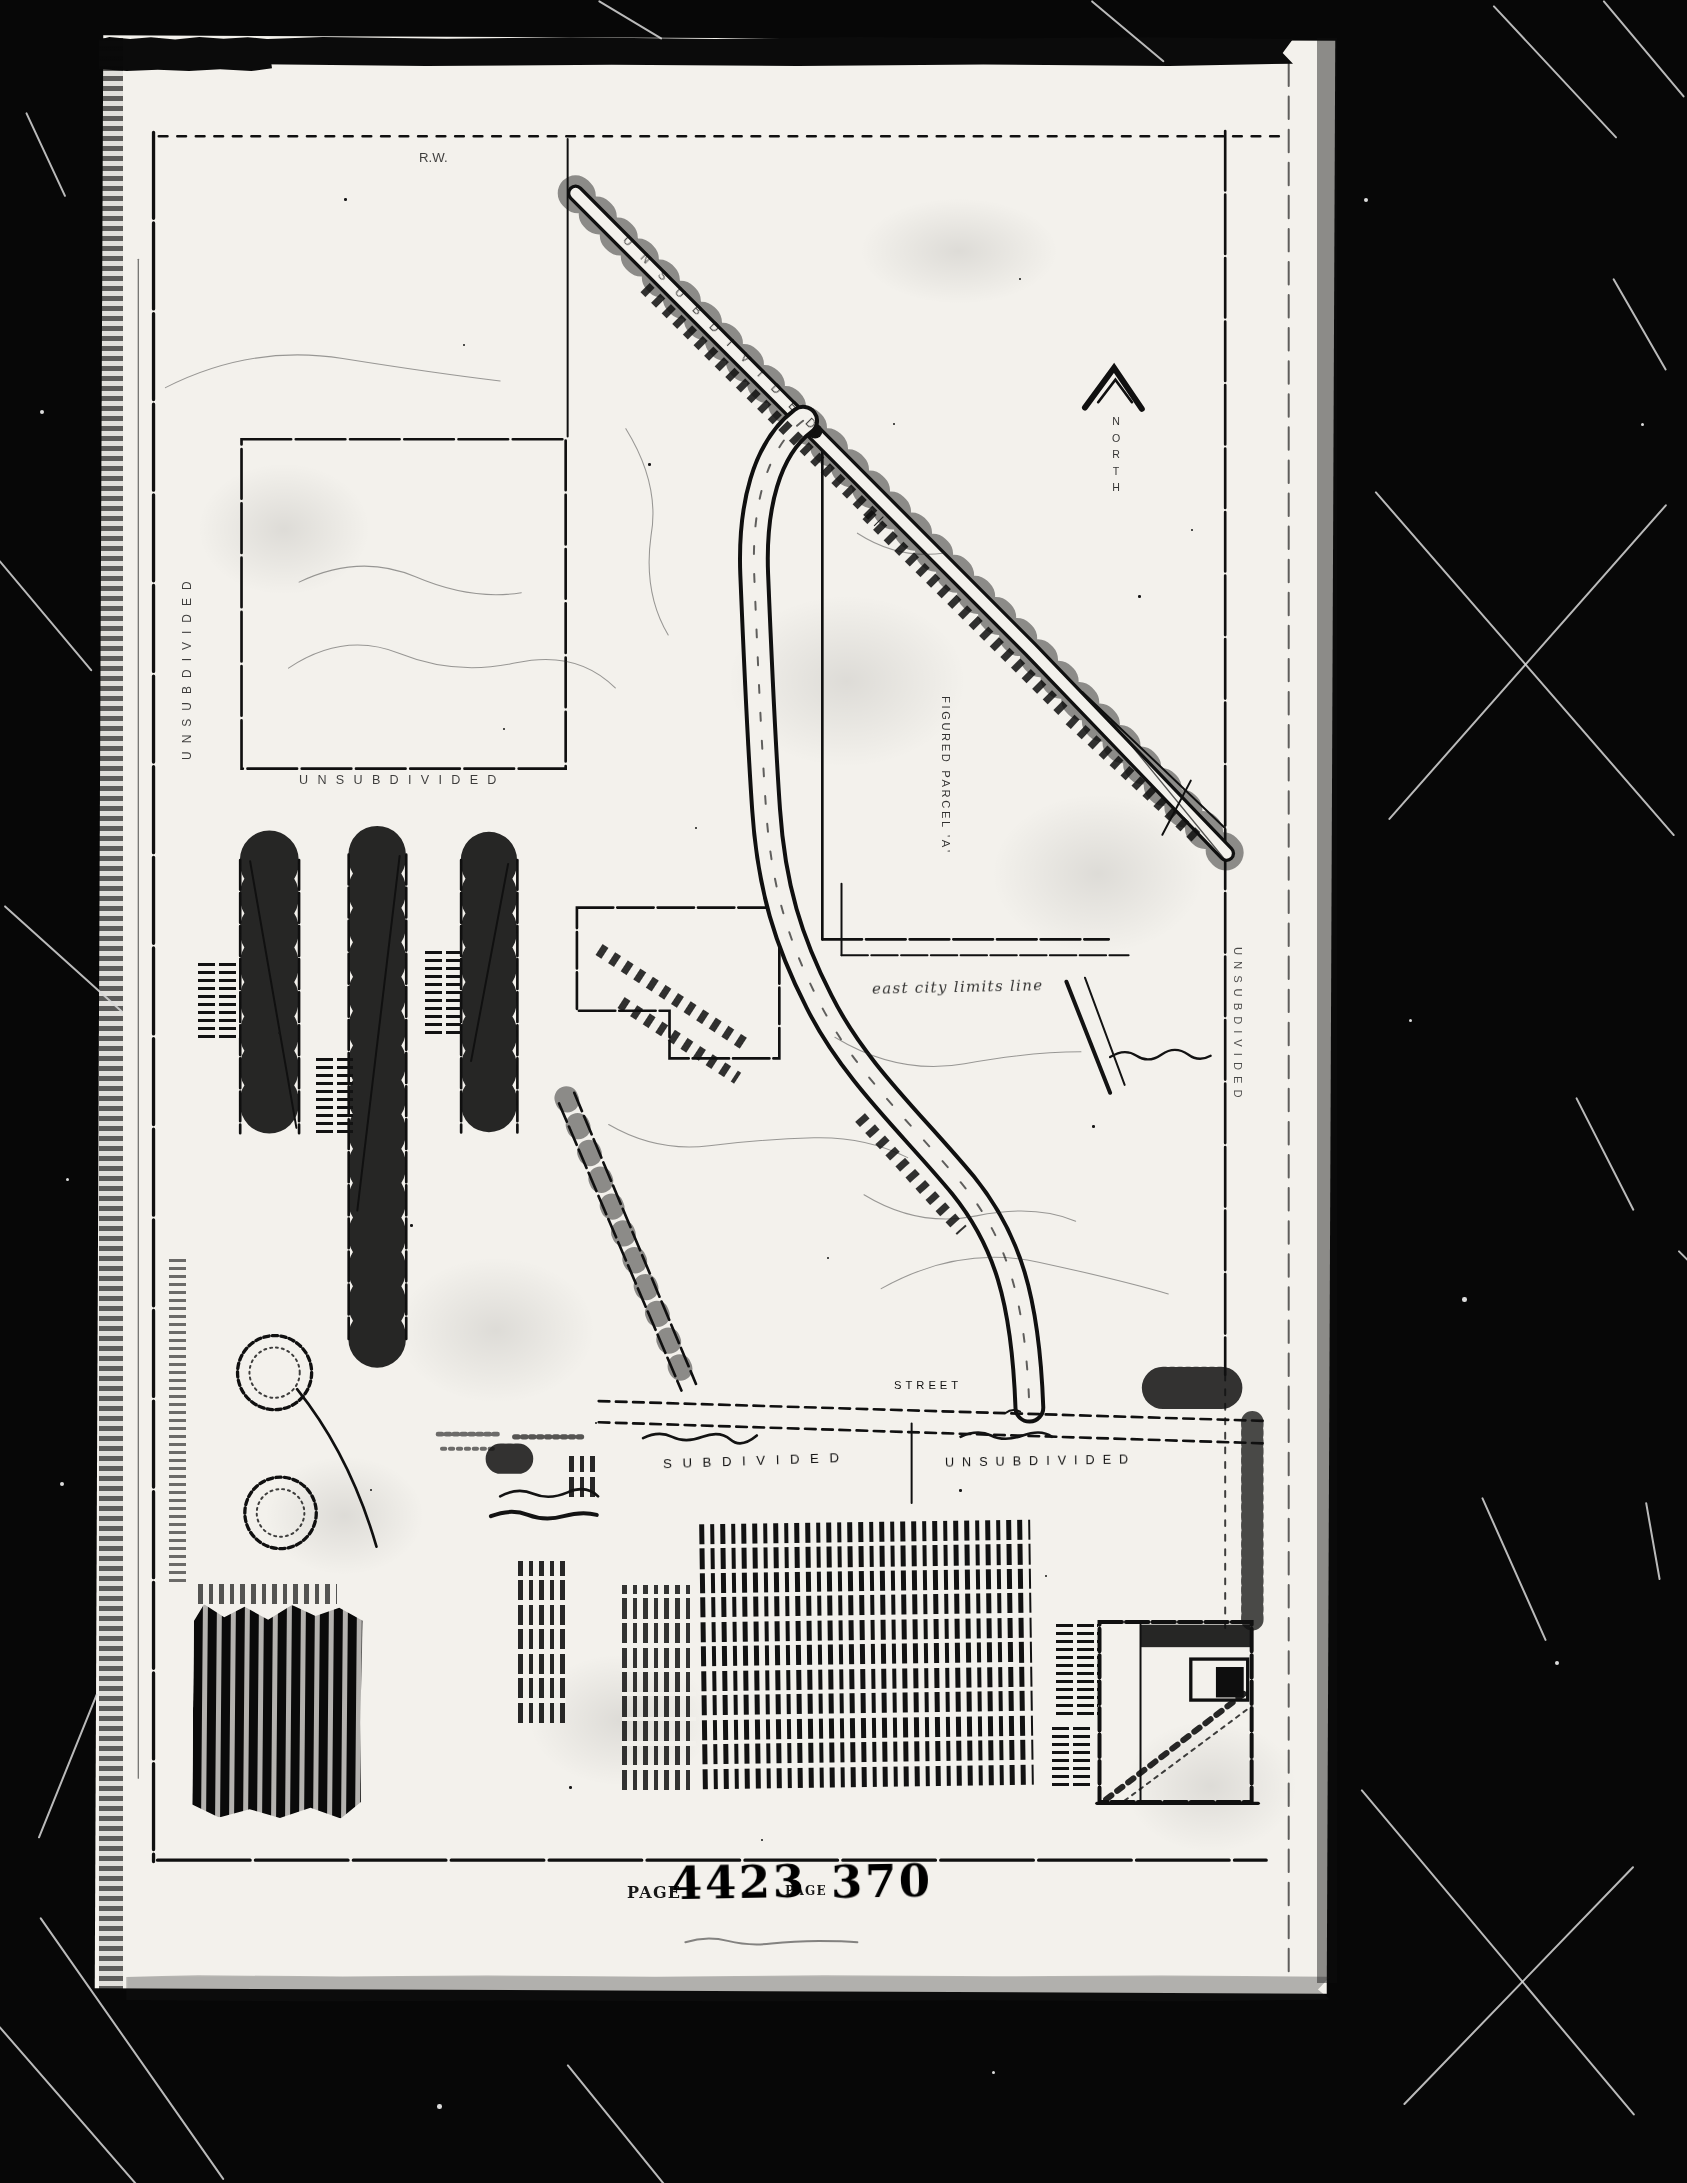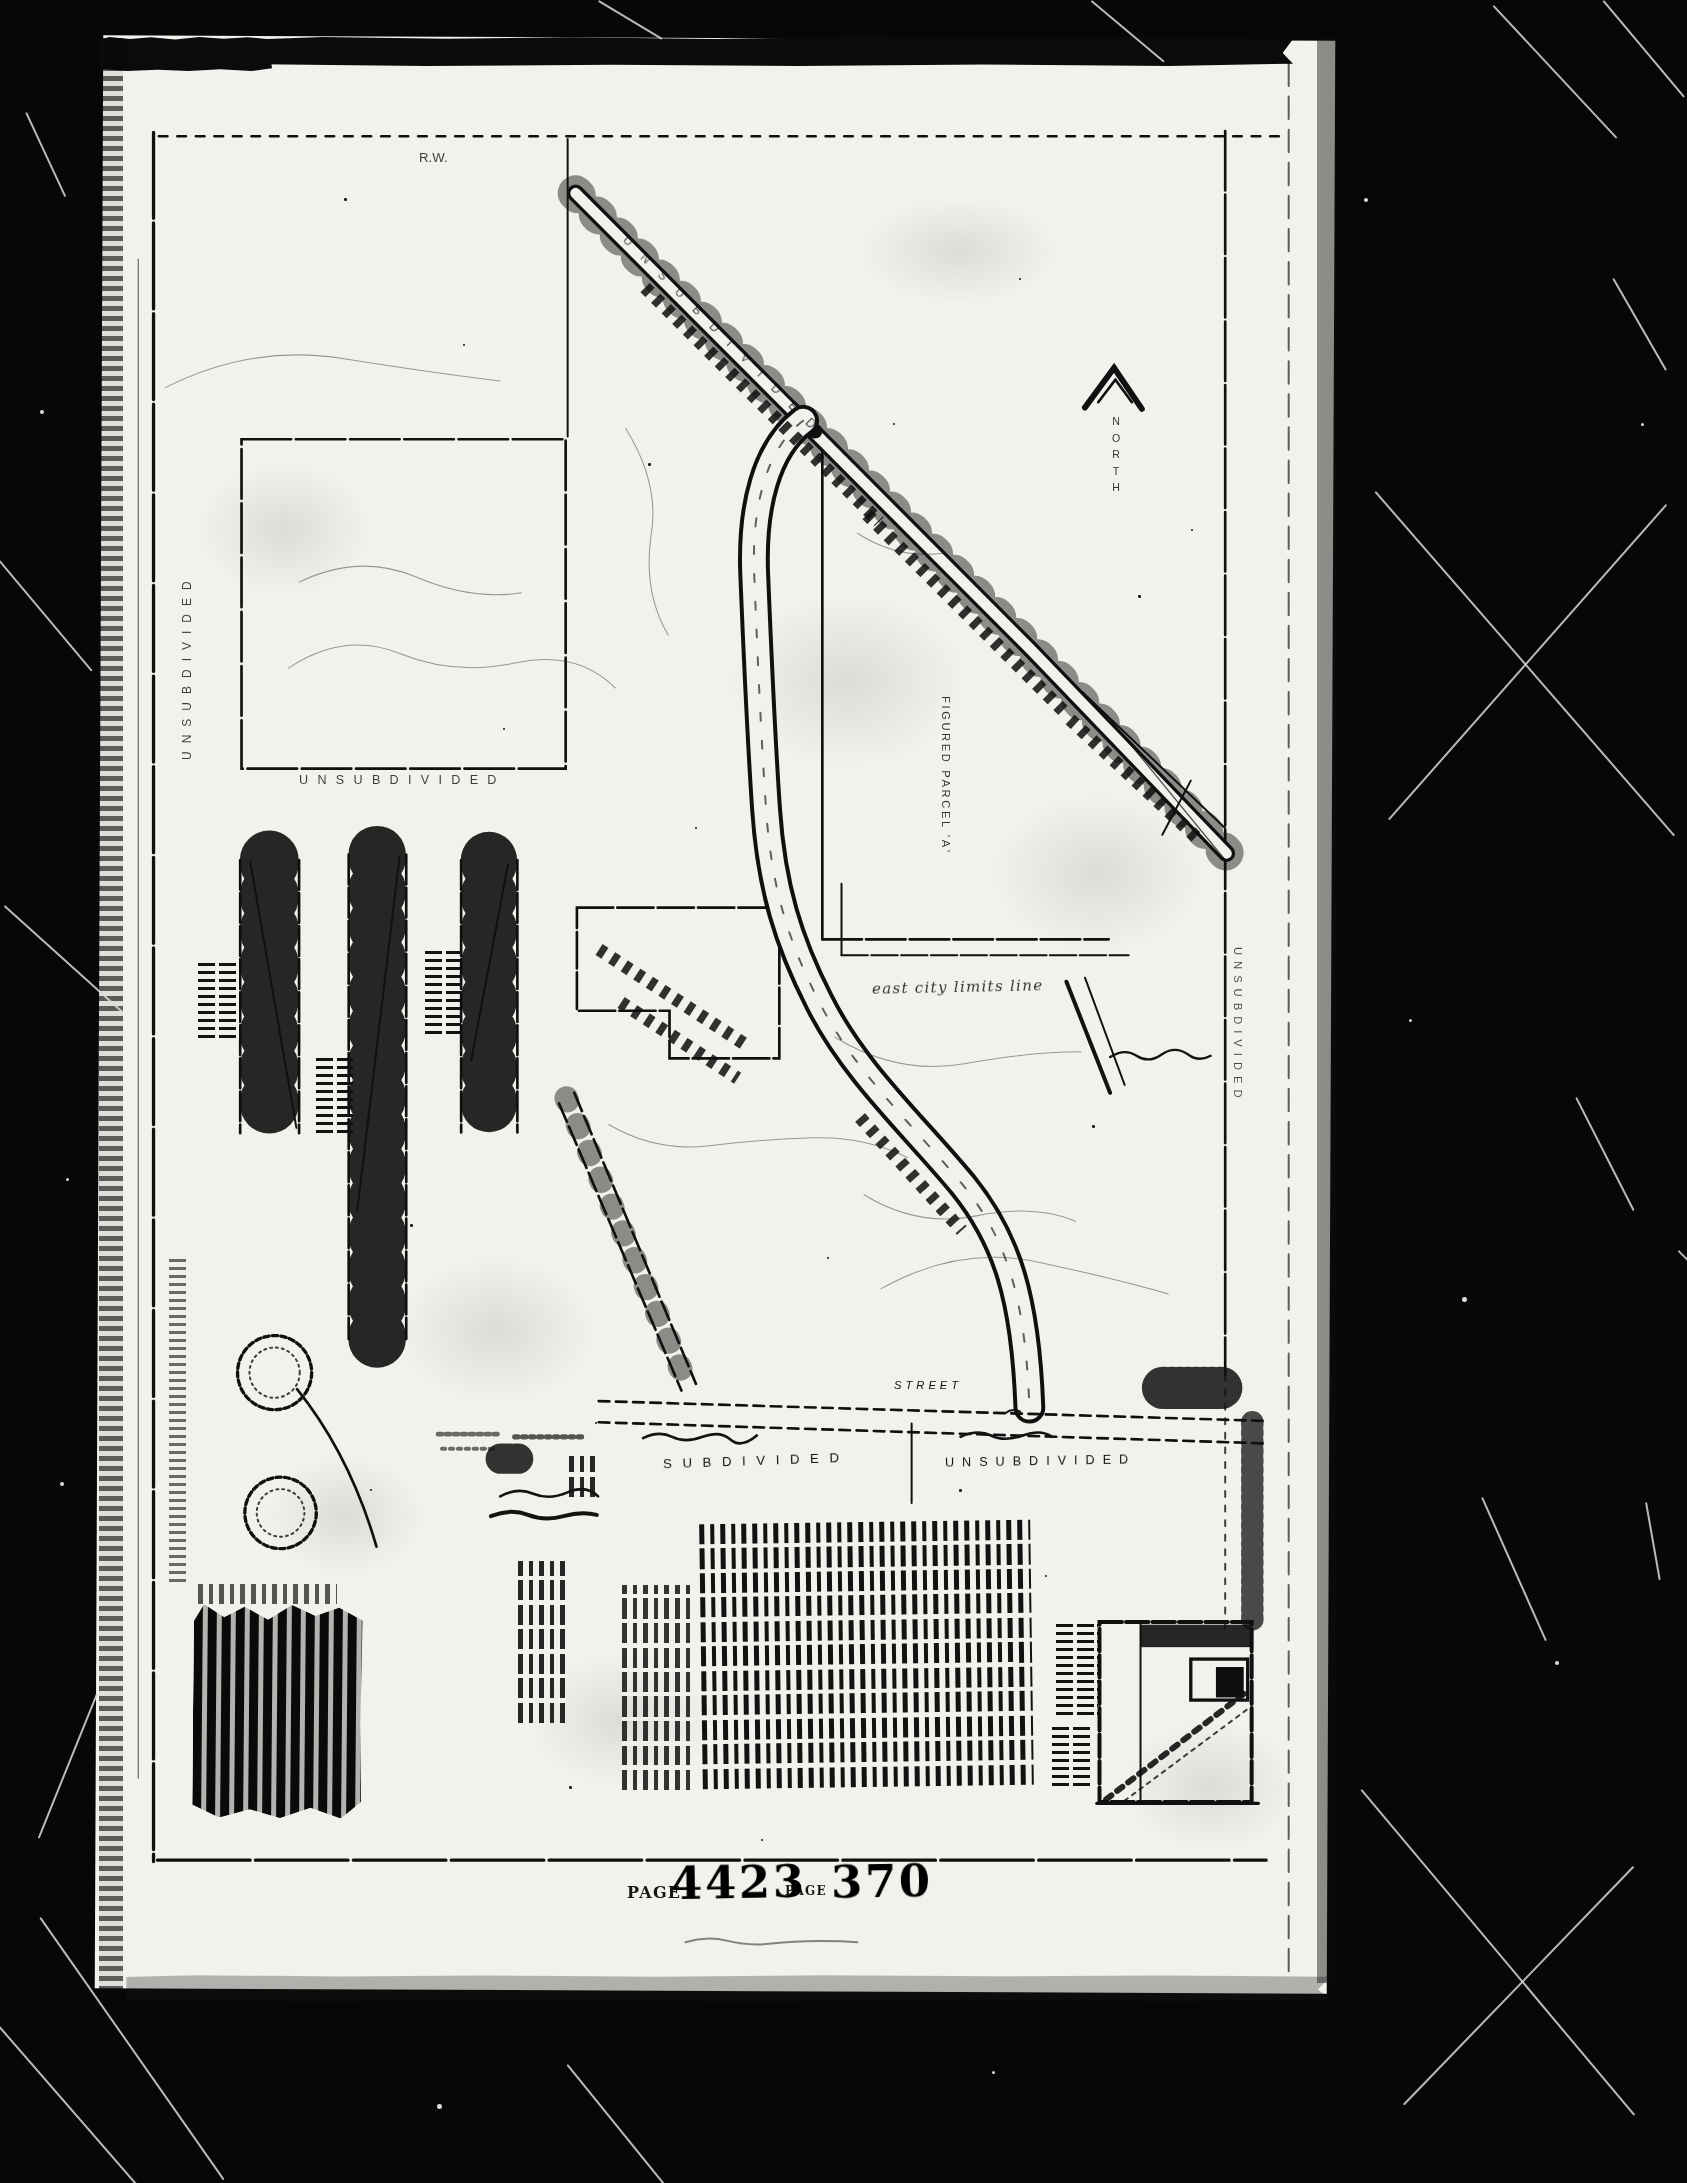--- a/index.html
+++ b/index.html
@@ -171,21 +171,21 @@
   <div class="abs noise-cols" style="left:569px;top:1456px;width:32px;height:41px;opacity:.9;"></div>
 
   <div class="abs hatchblk jag" style="left:193px;top:1605px;width:169px;height:213px;transform:rotate(.5deg);"></div>
 
   <div class="lbl abs vup" style="left:180px;top:501px;height:259px;font-size:12px;letter-spacing:8px;opacity:.8;">UNSUBDIVIDED</div>
   <div class="lbl abs" style="left:299px;top:773px;font-size:12.6px;letter-spacing:9.3px;opacity:.8;">UNSUBDIVIDED</div>
   <div class="lbl abs" style="left:630px;top:233px;font-size:12px;letter-spacing:16px;opacity:.75;transform:rotate(45deg);transform-origin:0 0;">UNSUBDIVIDED</div>
   <div class="lbl abs vdn" style="left:1232px;top:947px;height:314px;font-size:11.2px;letter-spacing:6px;opacity:.75;">UNSUBDIVIDED</div>
   <div class="lbl abs" style="left:663px;top:1453px;font-size:13.2px;letter-spacing:10.6px;transform:rotate(-2deg);">SUBDIVIDED</div>
   <div class="lbl abs" style="left:945px;top:1454px;font-size:12.6px;letter-spacing:8px;transform:rotate(-1deg);">UNSUBDIVIDED</div>
-  <div class="lbl abs" style="left:894px;top:1379px;font-size:11.2px;letter-spacing:4px;font-style:italic;">STREET</div>
+  <div class="lbl abs" style="left:894px;top:1379px;font-size:11.2px;letter-spacing:4px;">STREET</div>
   <div class="lbl abs vdn" style="left:920px;top:696px;height:142px;width:32px;font-size:11.2px;letter-spacing:2.6px;opacity:.85;">FIGURED PARCEL 'A'</div>
   <div class="lbl abs" style="left:872px;top:978px;font-size:15px;font-style:italic;font-family:'DejaVu Serif',serif;letter-spacing:1.3px;opacity:.85;transform:rotate(-1.2deg);">east city limits line</div>
   <div class="lbl abs vst" style="left:1110px;top:415px;height:71px;font-size:10.6px;letter-spacing:4.6px;opacity:.85;">NORTH</div>
   <div class="lbl abs" style="left:419px;top:150px;font-size:13.2px;opacity:.8;">R.W.</div>
 
   <div class="stamp abs" style="left:627px;top:1883px;font-size:16px;letter-spacing:1.3px;opacity:.9;">PAGE</div>
   <div class="stamp abs" style="left:671px;top:1856px;font-size:45px;letter-spacing:2.6px;transform:rotate(-1deg);">4423</div>
   <div class="stamp abs" style="left:785px;top:1884px;font-size:12px;letter-spacing:1.3px;opacity:.9;">PAGE</div>
   <div class="stamp abs" style="left:831px;top:1855px;font-size:45px;letter-spacing:2.6px;transform:rotate(-1deg);">370</div>
 

